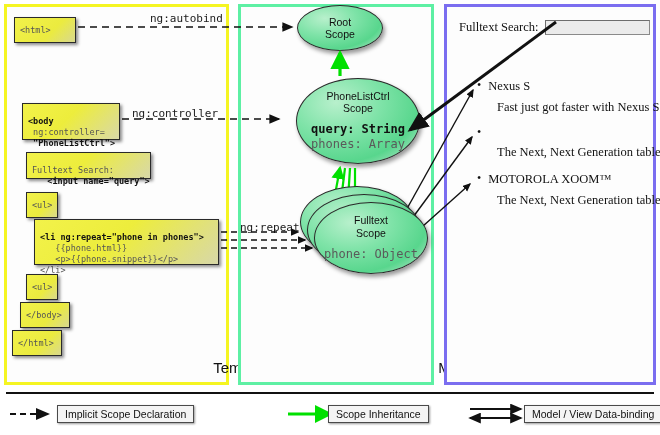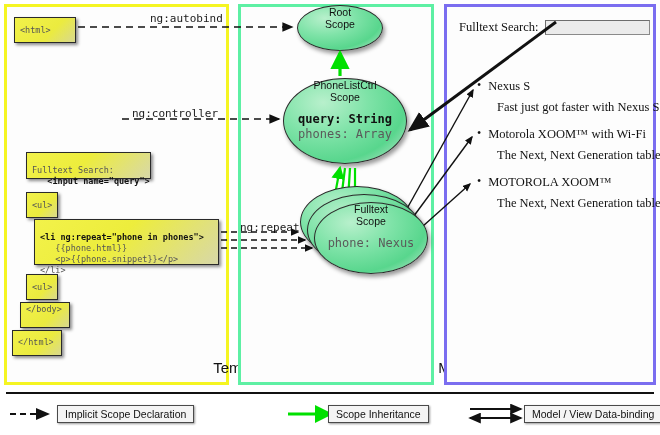--- a/index.html
+++ b/index.html
@@ -55,21 +55,21 @@
   .phone-name{font-size:12.5px;display:flex;align-items:baseline;gap:7px;white-space:nowrap;}
   .phone-name .bullet{font-size:12px;line-height:1;transform:translateY(-1px);}
   .phone-snippet{font-size:12.5px;margin:6px 0 12px 20px;white-space:nowrap;}
 
   
   .ell{
     position:absolute;border-radius:50%;
     border:1.4px solid #2b2b2b;
     background:radial-gradient(ellipse at 32% 28%, #b8f0cc 0%, #7fe3a8 38%, #58d68d 70%, #cfe9d8 100%);
     box-shadow:2px 3px 4px rgba(0,0,0,.4);
-    display:flex;flex-direction:column;align-items:center;
+    display:flex;flex-direction:column;align-items:center;justify-content:center;
     text-align:center;
   }
   .ell .ttl{font-size:10.5px;color:#111;line-height:1.18;font-family:"Liberation Sans",sans-serif;}
   .ell .props{margin-top:8px;font-family:"DejaVu Sans Mono","Liberation Mono",monospace;font-size:12px;line-height:1.25;}
   .ell .props .b{color:#111;font-weight:bold;}
   .ell .props .g{color:#5a5a5a;}
 
   
   .hr{position:absolute;left:6px;top:392px;width:648px;height:2px;background:#111;}
   .legend{position:absolute;left:0;top:398px;width:660px;height:37px;}
@@ -93,93 +93,93 @@
 <div id="stage">
 
   <div class="col template">
     <div class="col-label">Template</div>
   </div>
 
   <div class="cbox small" style="left:14px;top:17px;width:62px;height:19px;display:flex;align-items:center;">
     <span>&lt;html&gt;</span>
   </div>
 
+  <div class="cbox" style="left:22px;top:103px;width:98px;height:37px;"><b>&lt;body</b><br><span> ng:controller=</span><br><b> "PhoneListCtrl"&gt;</b></div>
 
   <div class="cbox" style="left:26px;top:152px;width:125px;height:27px;"><span>Fulltext Search:</span><br><b>   &lt;input name="query"&gt;</b></div>
 
   <div class="cbox small" style="left:26px;top:192px;width:32px;height:18px;display:flex;align-items:center;">
     <span>&lt;ul&gt;</span>
   </div>
 
   <div class="cbox" style="left:34px;top:219px;width:185px;height:46px;"><b>&lt;li ng:repeat="phone in phones"&gt;</b><br><span>   {{phone.html}}</span><br><span>   &lt;p&gt;{{phone.snippet}}&lt;/p&gt;</span><br><span>&lt;/li&gt;</span></div>
 
   <div class="cbox small" style="left:26px;top:274px;width:32px;height:18px;display:flex;align-items:center;">
     <span>&lt;ul&gt;</span>
   </div>
 
-  <div class="cbox small" style="left:20px;top:302px;width:50px;height:18px;display:flex;align-items:flex-end;">
+  <div class="cbox small" style="left:20px;top:302px;width:50px;height:18px;display:flex;align-items:center;">
     <span>&lt;/body&gt;</span>
   </div>
 
-  <div class="cbox small" style="left:12px;top:330px;width:50px;height:18px;display:flex;align-items:center;font-family:Liberation Mono, monospace;">
+  <div class="cbox small" style="left:12px;top:330px;width:50px;height:18px;display:flex;align-items:center;">
     <span>&lt;/html&gt;</span>
   </div>
 
   <div class="col model">
     <div class="col-label">Model</div>
   </div>
 
   <div class="ell" style="left:297px;top:5px;width:84px;height:44px;">
     <div class="ttl">
       <span>Root</span><br>
       <span>Scope</span>
     </div>
   </div>
 
-  <div class="ell" style="left:283px;top:78px;width:122px;height:84px;">
+  <div class="ell" style="left:296px;top:78px;width:122px;height:84px;">
     <div class="ttl">
       <span>PhoneListCtrl</span><br>
       <span>Scope</span>
     </div>
     <div class="props">
       <div class="b">query: String</div>
       <div class="g">phones: Array</div>
     </div>
   </div>
 
   <div class="ell" style="left:300px;top:186px;width:112px;height:70px;z-index:1;"></div>
   <div class="ell" style="left:307px;top:194px;width:112px;height:70px;z-index:2;"></div>
   <div class="ell" style="left:314px;top:202px;width:112px;height:70px;z-index:3;">
     <div class="ttl">
       <span>Fulltext</span><br>
       <span>Scope</span>
     </div>
     <div class="props">
-      <div class="g">phone: Nexus</div>
+      <div class="g">phone: Object</div>
     </div>
   </div>
 
   <div class="col view">
     <div class="view-inner">
       <div class="ft-row">
         <span class="ft-label">Fulltext Search:</span>
         <input class="ft-input" type="text" value="" style="">
       </div>
       <div class="phone-list">
         <div class="phone-item">
           <div class="phone-name">
             <span class="bullet">•</span>
             <span>Nexus S</span>
           </div>
           <div class="phone-snippet">Fast just got faster with Nexus S.</div>
         </div>
         <div class="phone-item">
           <div class="phone-name">
             <span class="bullet">•</span>
-            <span>Motorola XOOM™  with Wi-Fi</span>
           </div>
           <div class="phone-snippet">The Next, Next Generation tablet.</div>
         </div>
         <div class="phone-item">
           <div class="phone-name">
             <span class="bullet">•</span>
             <span>MOTOROLA XOOM™</span>
           </div>
           <div class="phone-snippet">The Next, Next Generation tablet.</div>
         </div>

